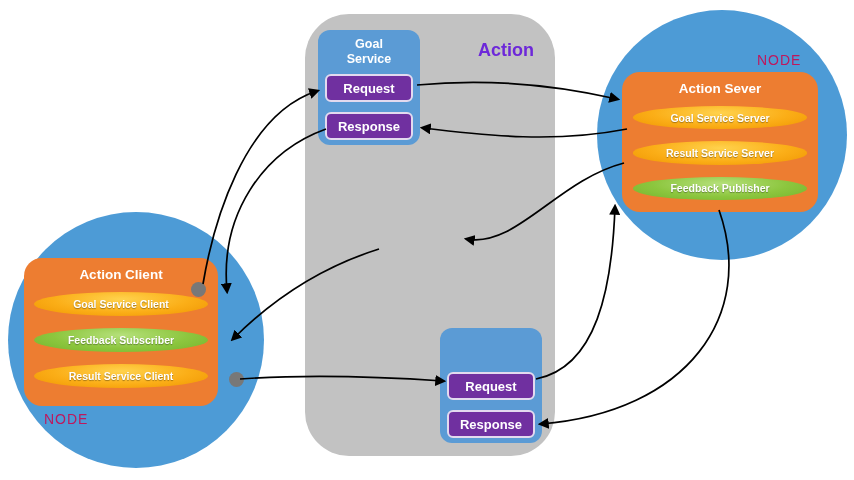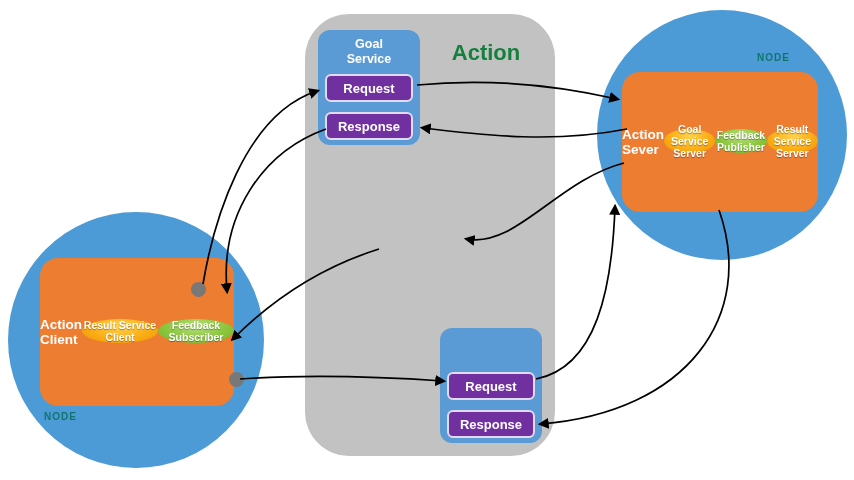--- a/index.html
+++ b/index.html
@@ -8,54 +8,54 @@
   #canvas { position: relative; width: 854px; height: 480px; background: #ffffff; overflow: hidden; }
 
   
   .circle { position: absolute; border-radius: 50%; background: #4D9BD6; }
   #client-circle { left: 8px;  top: 212px; width: 256px; height: 256px; }
   #server-circle { left: 597px; top: 10px; width: 250px; height: 250px; }
 
   
   #action-panel { position: absolute; left: 305px; top: 14px; width: 250px; height: 442px;
                   background: #C2C2C2; border-radius: 44px; }
-  #action-title { position: absolute; left: 438px; top: 40px; width: 96px; text-align: center;
-                  font-size: 22px; font-weight: bold; color: #15803d; }
+  #action-title { position: absolute; left: 438px; top: 40px; width: 96px; text-align: right;
+                  font-size: 18px; font-weight: bold; color: #6d28d9; }
 
   
   .svc-box { position: absolute; background: #5B9BD5; border-radius: 12px; color: #fff; }
   #goal-service-box   { left: 318px; top: 30px;  width: 102px; height: 115px; }
   #result-service-box { left: 440px; top: 328px; width: 102px; height: 115px; }
   #feedback-topic-box { left: 378px; top: 218px; width: 84px;  height: 40px; border-radius: 9px;
                         display: flex; align-items: center; justify-content: center; }
   .svc-title { width: 64px; margin: 7px auto 0; text-align: center; font-size: 12.5px;
                font-weight: bold; line-height: 1.2; }
   #feedback-topic-box .svc-title { margin: 0 auto; width: 70px; }
 
   
   .pbtn { position: absolute; left: 7px; width: 88px; height: 28px; background: #7030A0;
           border: 2px solid #E3DAEF; border-radius: 6px; color: #fff; font-size: 13px;
           font-weight: bold; display: flex; align-items: center; justify-content: center; }
   .pbtn.request  { top: 44px; }
   .pbtn.response { top: 82px; }
 
   
   .orange-box { position: absolute; background: #ED7D31; border-radius: 18px;
-                display: flex; align-items: center; padding-top: 9px; }
-  #action-client-box { left: 40px;  top: 258px; width: 194px; height: 148px; }
+                display: flex; flex-direction: column; align-items: center; padding-top: 9px; }
+  #action-client-box { left: 24px;  top: 258px; width: 194px; height: 148px; }
   #action-server-box { left: 622px; top: 72px;  width: 196px; height: 140px; }
   .orange-title { color: #fff; font-size: 13.5px; font-weight: bold; margin-bottom: 10px; }
   .pill { width: 174px; height: 24px; border-radius: 50%; display: flex; align-items: center;
           justify-content: center; color: #fff; font-size: 10.5px; font-weight: bold;
           margin-bottom: 12px; text-shadow: 0 1px 1px rgba(0,0,0,0.35);
           background: radial-gradient(ellipse at 50% 30%, #FFD24D 0%, #FBAE17 55%, #EF9400 100%); text-align: center; }
   .pill.green { background: radial-gradient(ellipse at 50% 30%, #B5E07A 0%, #8CC63E 55%, #74B42C 100%); }
 
   
-  .node-label { position: absolute; color: #0f766e; font-size: 10px; font-weight: bold; letter-spacing: 1px; }
+  .node-label { position: absolute; color: #be185d; font-size: 14px; font-weight: normal; letter-spacing: 1px; }
   #client-node-label { left: 44px;  top: 411px; }
   #server-node-label { left: 757px; top: 52px; }
 
   
   .dot { position: absolute; width: 15px; height: 15px; border-radius: 50%;
          background: #787878; z-index: 6; }
   #dot-goal   { left: 191px; top: 282px; }
   #dot-result { left: 229px; top: 372px; }
 
   
@@ -80,30 +80,31 @@
   </div>
 
 
   <div class="svc-box" id="result-service-box">
     <div class="pbtn request">Request</div>
     <div class="pbtn response">Response</div>
   </div>
 
   <div class="orange-box" id="action-client-box">
     <div class="orange-title">Action Client</div>
+    <div class="pill">Goal Service Client</div>
+    <div class="pill green">Feedback Subscriber</div>
     <div class="pill">Result Service Client</div>
-    <div class="pill green">Feedback Subscriber</div>
   </div>
   <div class="node-label" id="client-node-label">NODE</div>
 
   <div class="orange-box" id="action-server-box">
     <div class="orange-title">Action Sever</div>
     <div class="pill">Goal Service Server</div>
+    <div class="pill">Result Service Server</div>
     <div class="pill green">Feedback Publisher</div>
-    <div class="pill">Result Service Server</div>
   </div>
   <div class="node-label" id="server-node-label">NODE</div>
 
   <div class="dot" id="dot-goal"></div>
   <div class="dot" id="dot-result"></div>
 
   <svg id="arrows" width="854" height="480" viewBox="0 0 854 480">
     <defs>
       <marker id="ah" viewBox="0 0 10 10" refX="7" refY="5" markerWidth="6.5" markerHeight="6.5" orient="auto">
         <path d="M0,0 L10,5 L0,10 z" fill="#000"></path>

